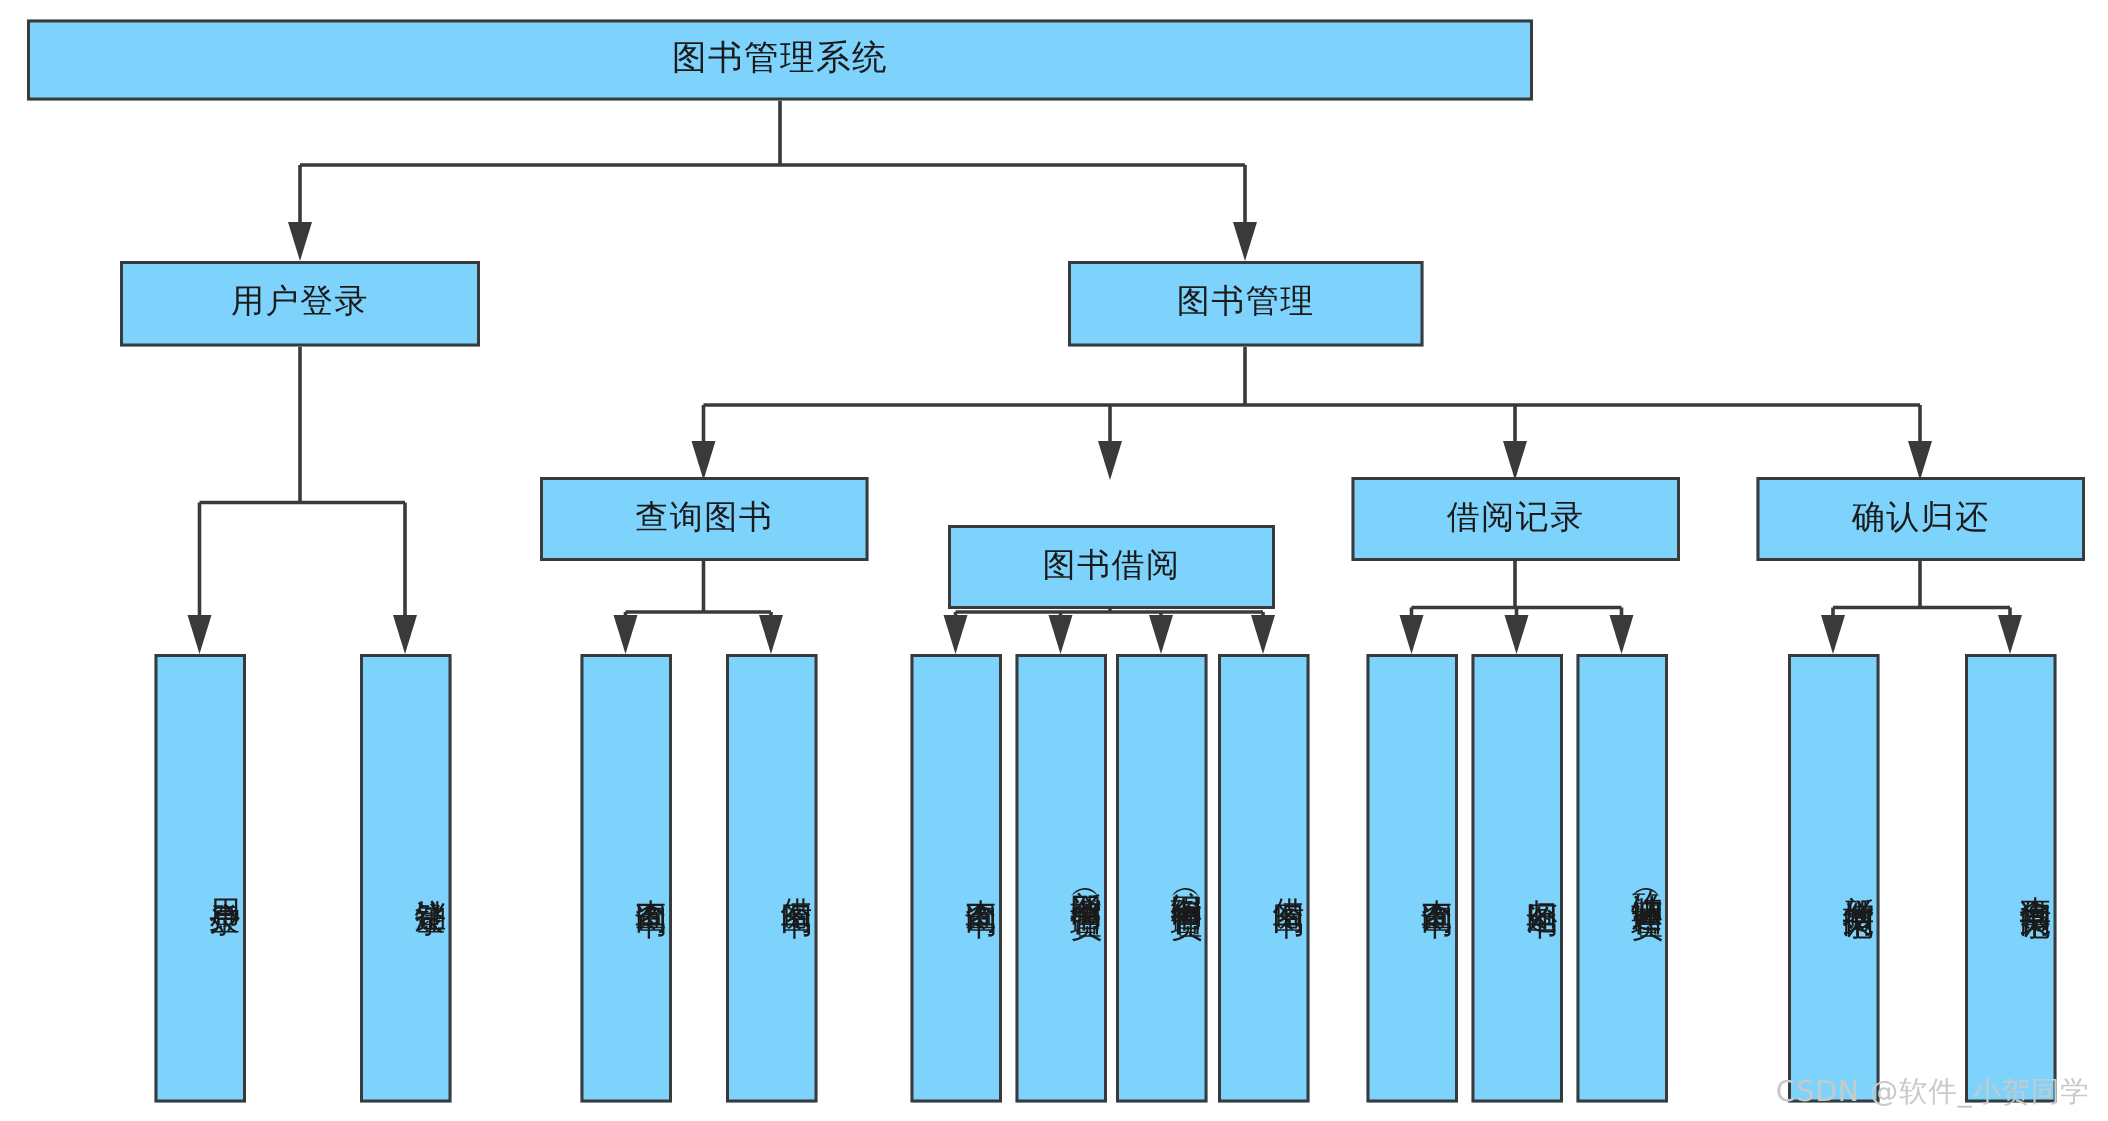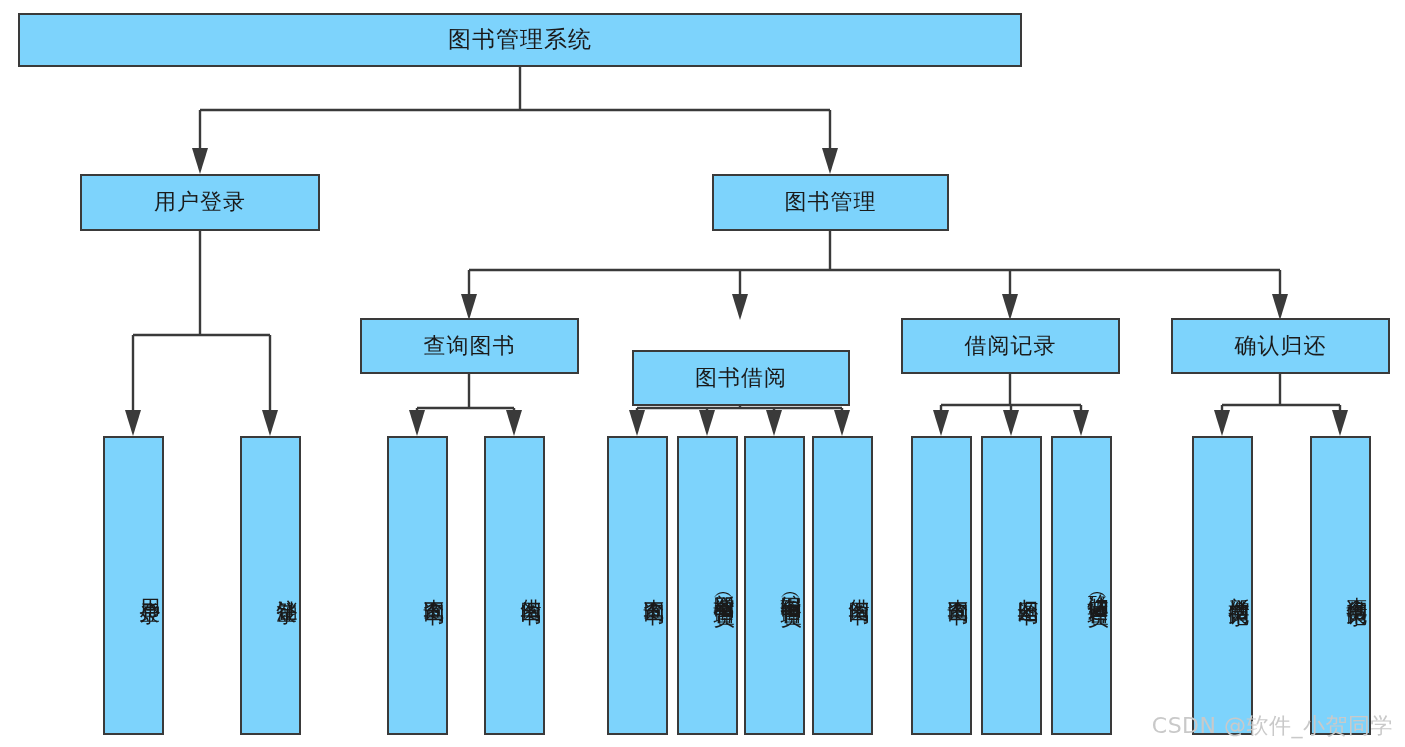--- a/index.html
+++ b/index.html
@@ -45,21 +45,21 @@
   .node.vert .vtext{
     writing-mode:vertical-rl;
     text-orientation:upright;
     white-space:nowrap;
   }
   #root-node{ font-size:23px; }
   .watermark{
     position:absolute;
     right:12px;
     bottom:6px;
-    font-size:22px;
+    font-size:19px;
     color:#c9c9c9;
     letter-spacing:0.5px;
     white-space:nowrap;
     pointer-events:none;
   }
   svg.links{
     position:absolute;
     left:0;top:0;
     width:1405px;height:747px;
     pointer-events:none;

